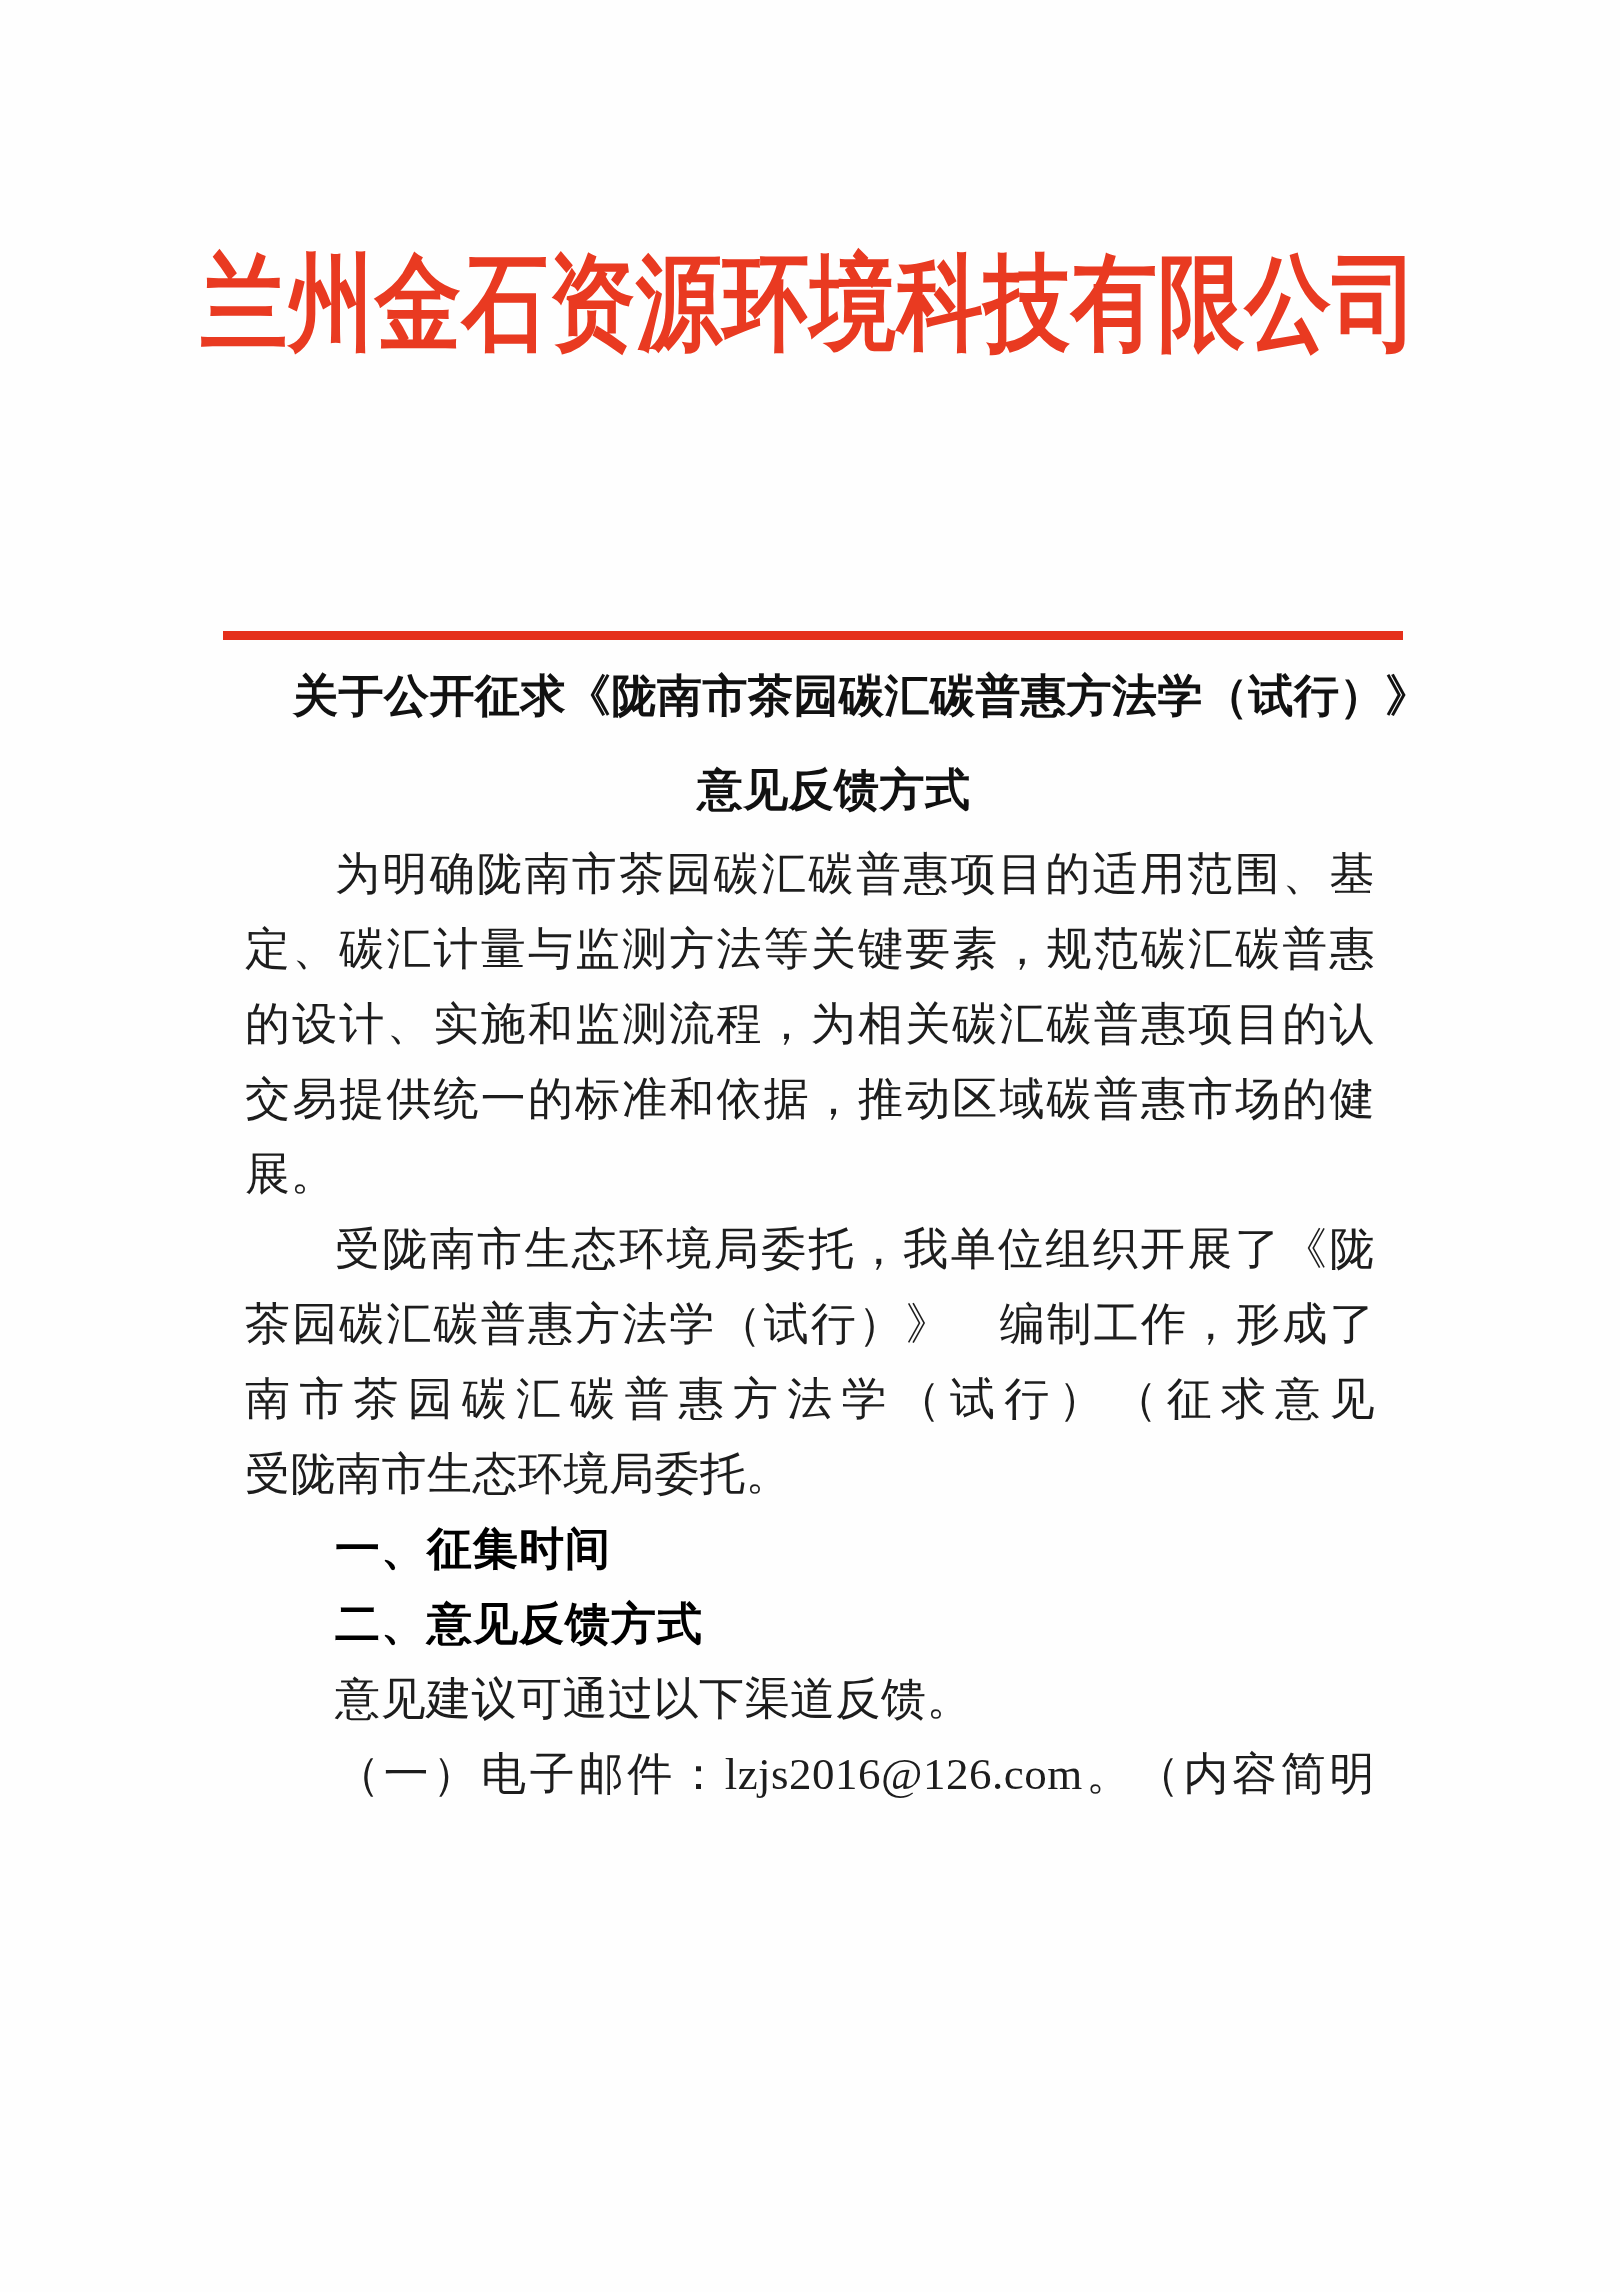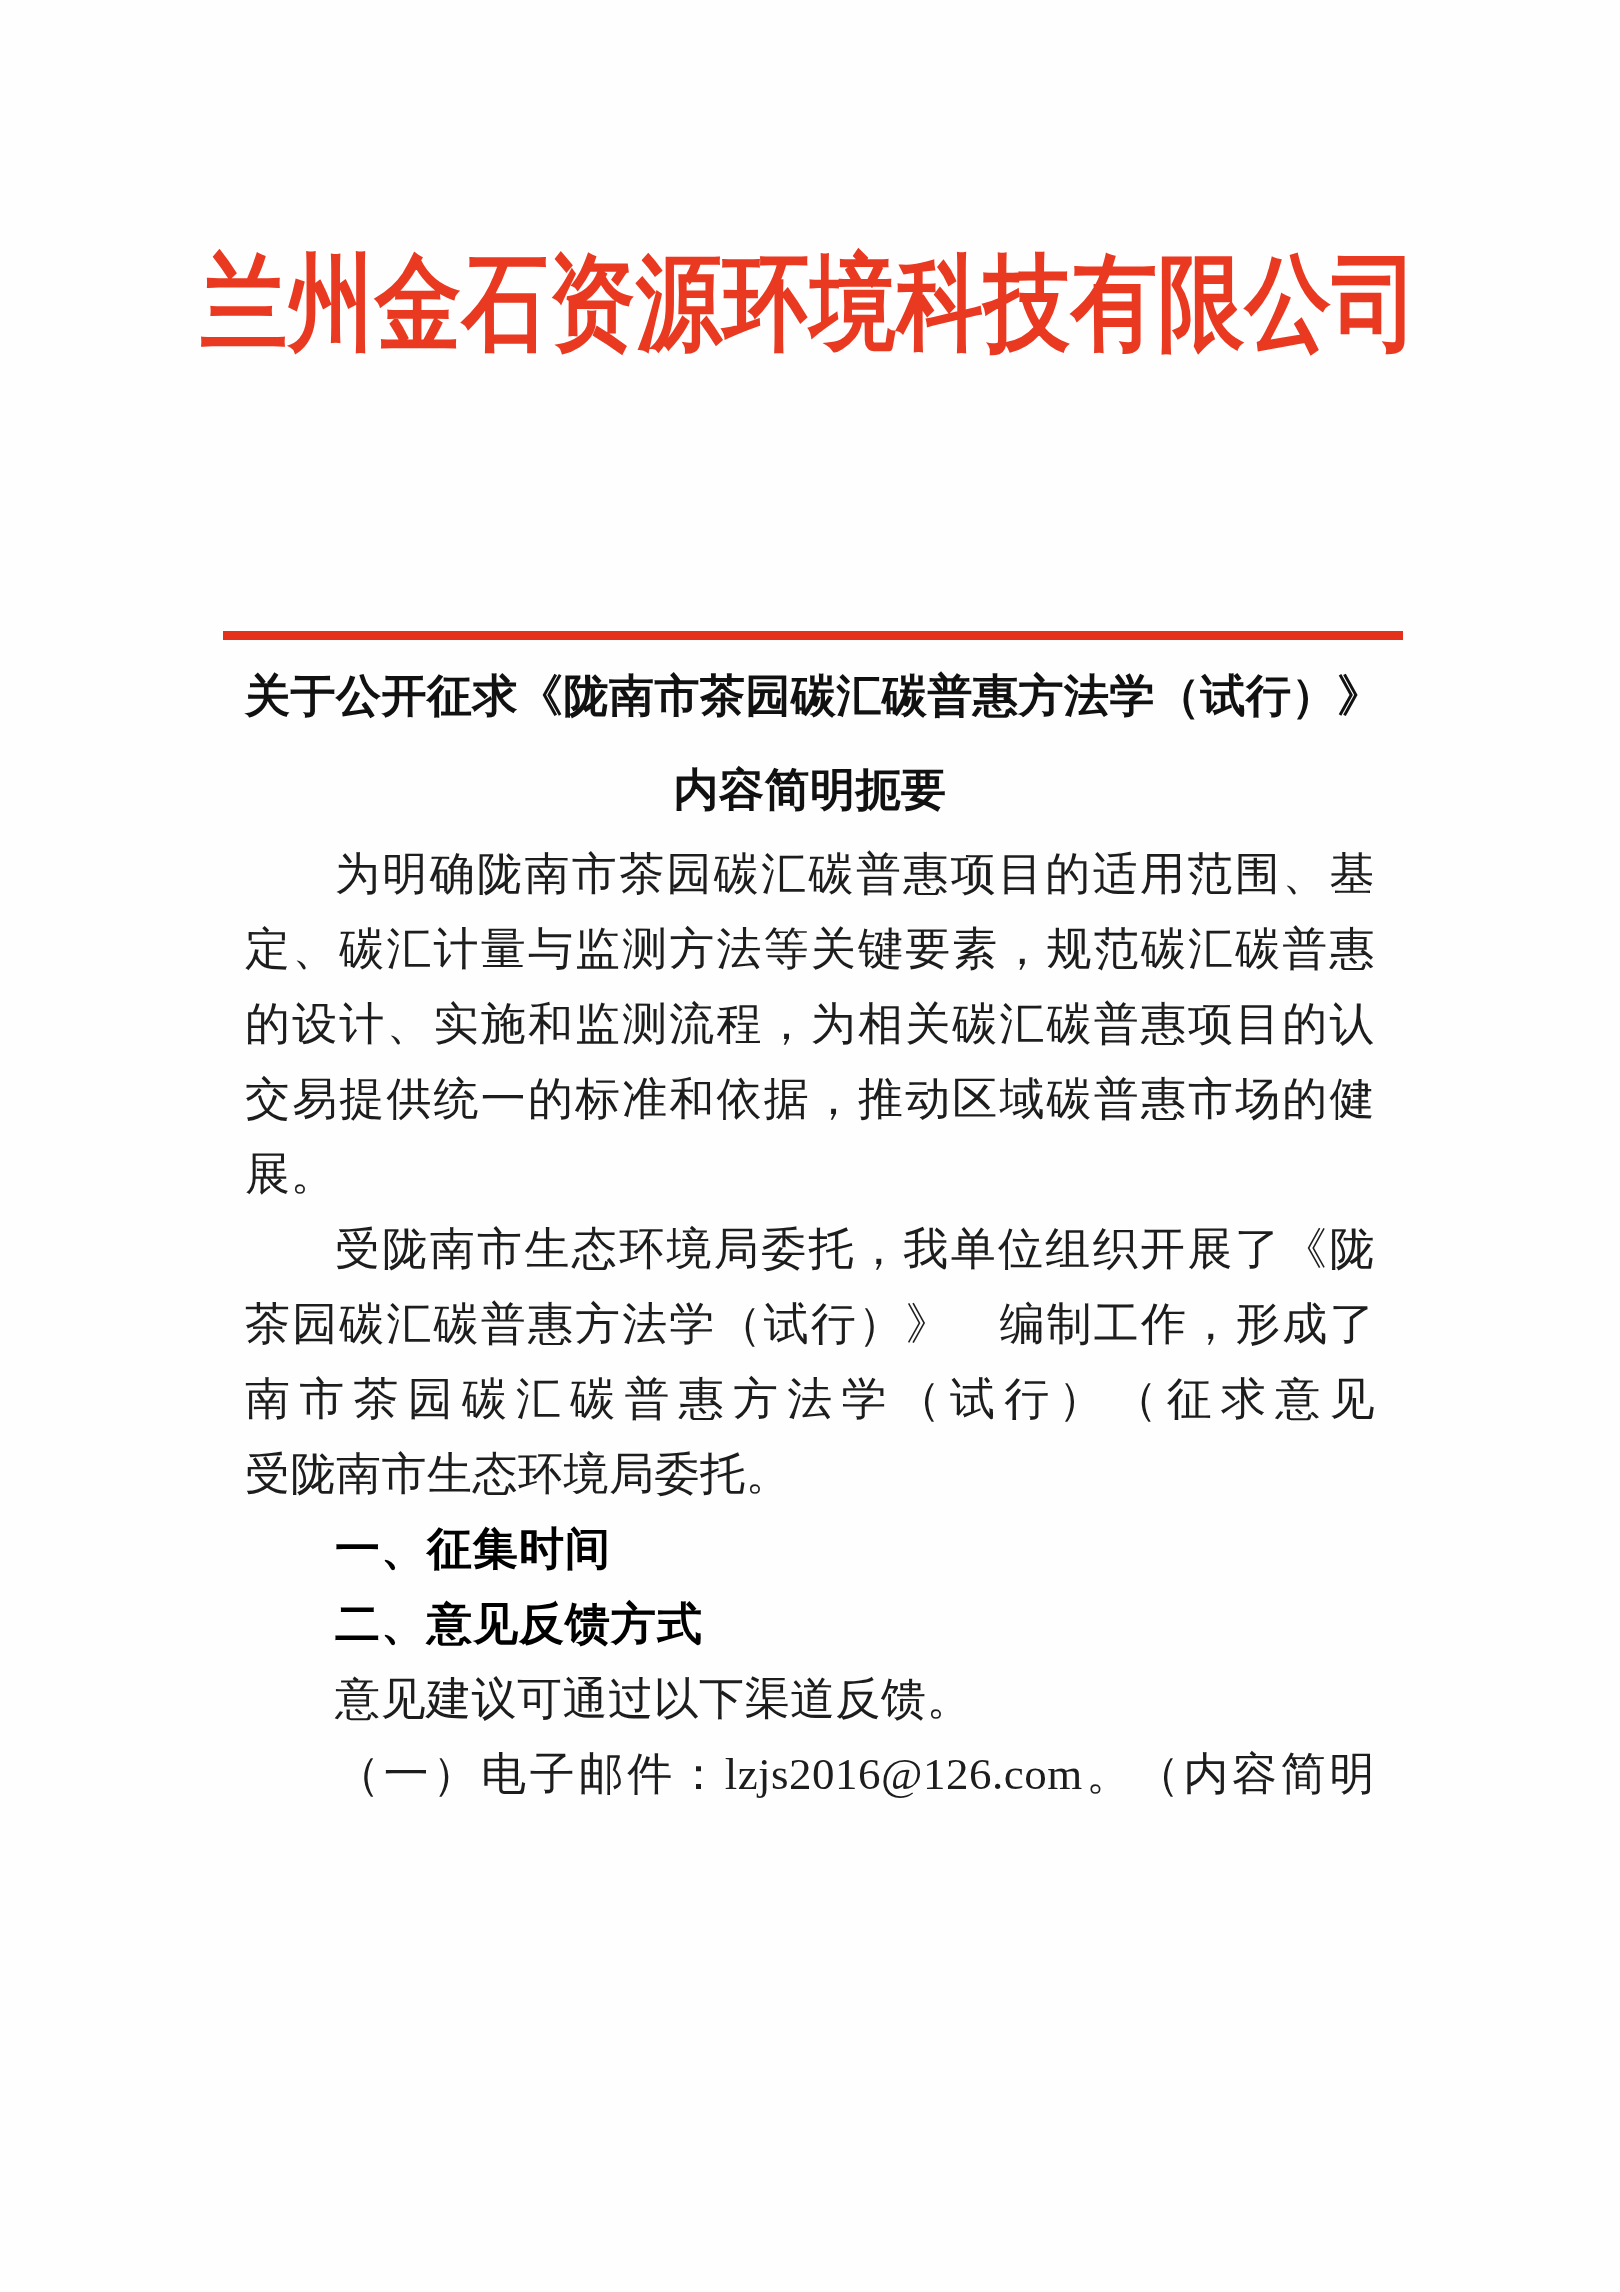--- a/index.html
+++ b/index.html
@@ -56,20 +56,21 @@
     display:block;
     height:94px;
     line-height:94px;
     text-align:center;
     font-family:"Liberation Serif", serif;
     font-weight:700;
     font-size:45px;
     color:#111;
     white-space:nowrap;
     letter-spacing:0.5px;
+    margin-left:48px;
   }
   .line{
     display:block;
     height:75px;
     line-height:75px;
     font-size:45px;
     white-space:nowrap;
   }
   .body-line{
     font-family:"Liberation Serif", serif;
@@ -98,21 +99,21 @@
 <div class="page">
 
   <div class="letterhead">
     <span class="company-name">兰州金石资源环境科技有限公司</span>
   </div>
 
   <div class="red-divider"></div>
 
   <div class="doc">
     <div class="title-line">关于公开征求《陇南市茶园碳汇碳普惠方法学（试行）》</div>
-    <div class="title-line">内容简明扼要</div>
+    <div class="title-line">意见反馈方式</div>
 
     <div class="line body-line indent fill">为明确陇南市茶园碳汇碳普惠项目的适用范围、基线设</div>
     <div class="line body-line fill">定、碳汇计量与监测方法等关键要素，规范碳汇碳普惠项目</div>
     <div class="line body-line fill">的设计、实施和监测流程，为相关碳汇碳普惠项目的认证和</div>
     <div class="line body-line fill">交易提供统一的标准和依据，推动区域碳普惠市场的健康发</div>
     <div class="line body-line">展。</div>
 
     <div class="line body-line indent fill">受陇南市生态环境局委托，我单位组织开展了《陇南市</div>
     <div class="line body-line fill">茶园碳汇碳普惠方法学（试行）》　编制工作，形成了《陇</div>
     <div class="line body-line fill">南市茶园碳汇碳普惠方法学（试行）（征求意见稿）》。现</div>

